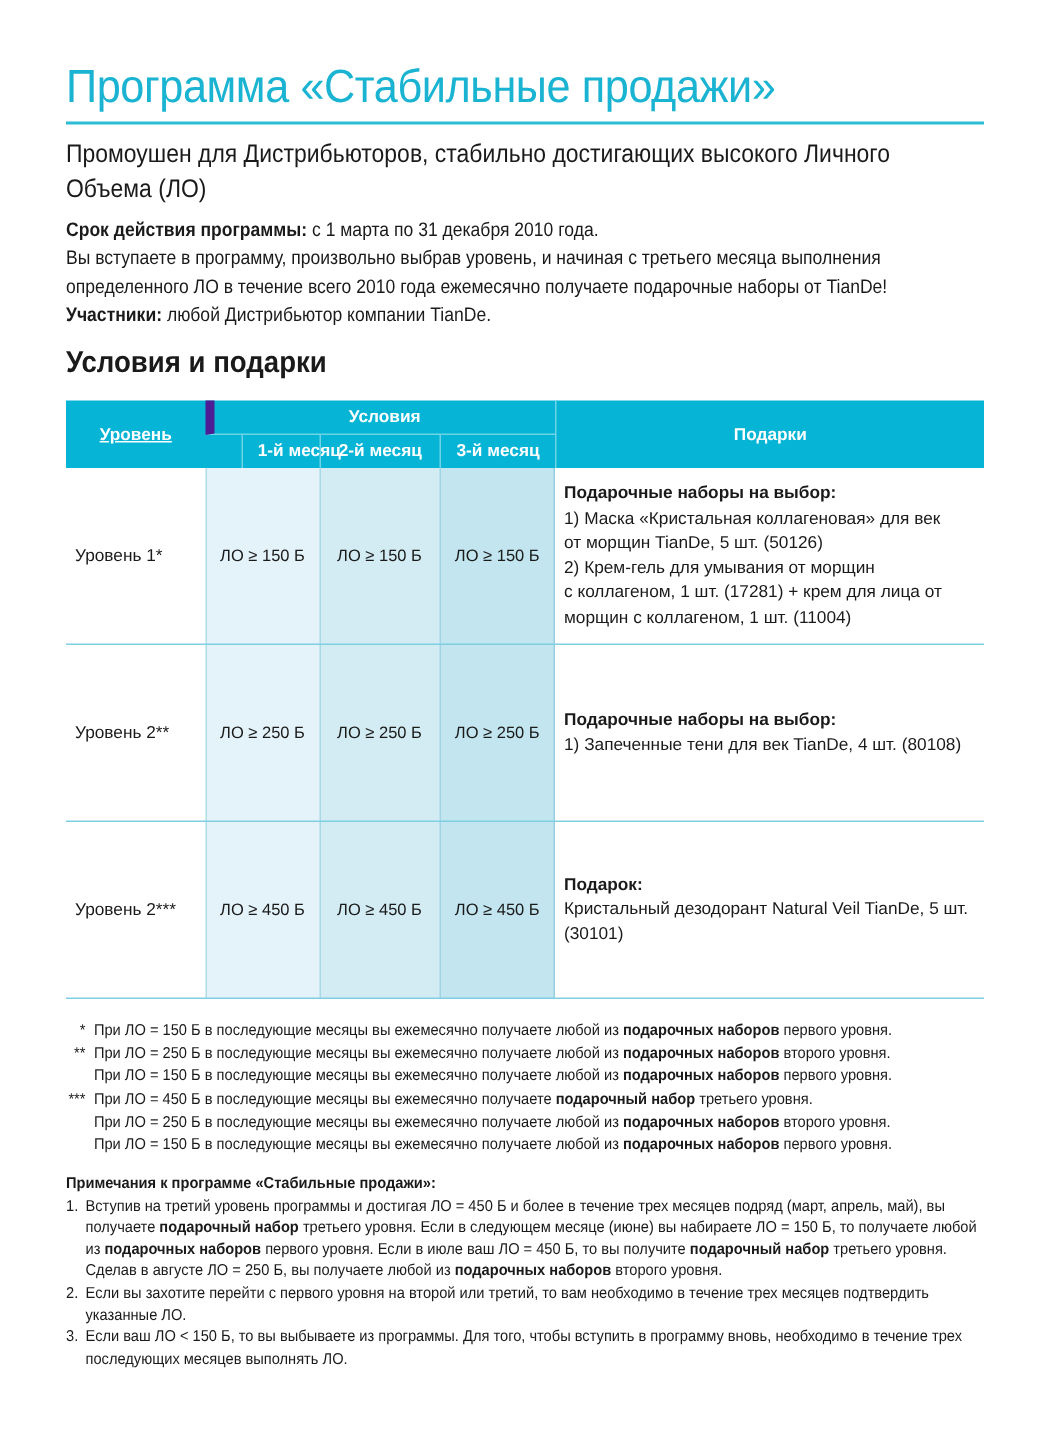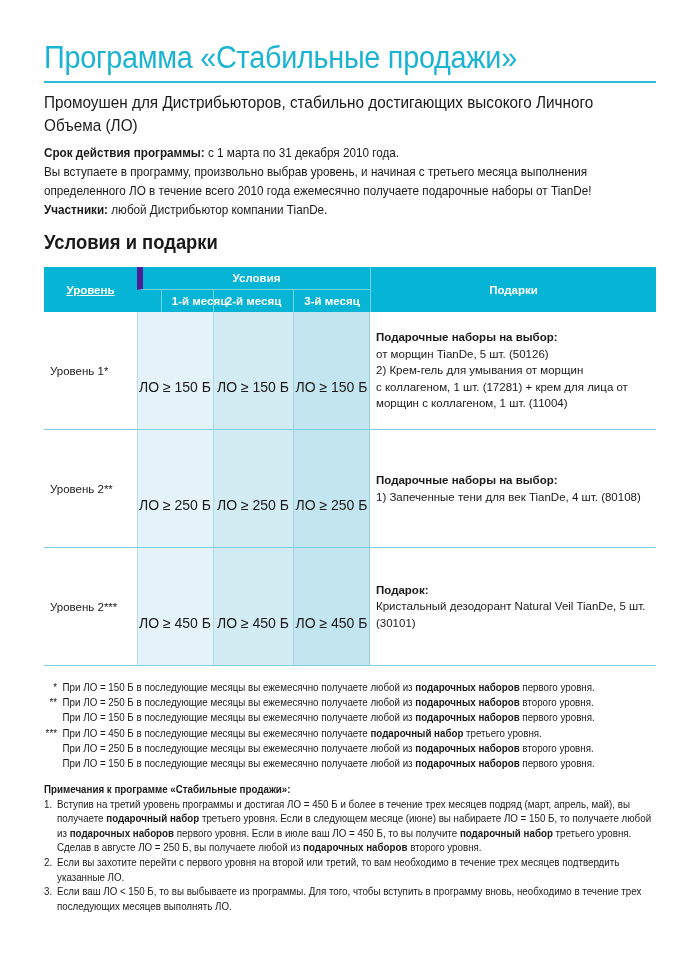--- a/index.html
+++ b/index.html
@@ -61,23 +61,23 @@
 
     .row {
       position: absolute; left: 0; width: 612px; height: 118px;
       border-bottom: 1.5px solid #7fcfe2;
     }
     .row .cell-level {
       position: absolute; left: 6px; top: 0; width: 87px; height: 100%;
       display: flex; align-items: center; font-size: 11.5px; color: #1a1a1a;
     }
     .row .cell-cond {
-      position: absolute; top: 16px; height: 100%;
+      position: absolute; top: 0; height: 100%;
       display: flex; align-items: center; justify-content: center;
-      font-size: 14px; color: #1a1a1a; white-space: nowrap;
+      font-size: 11px; color: #1a1a1a; white-space: nowrap;
     }
     .cc1 { left: 93px; width: 76px; }
     .cc2 { left: 169px; width: 80px; }
     .cc3 { left: 249px; width: 77px; }
     .row .cell-gifts {
       position: absolute; left: 332px; top: 0; width: 280px; height: 100%;
       display: flex; flex-direction: column; justify-content: center;
       font-size: 11.5px; line-height: 16.5px; color: #1a1a1a;
     }
     .cell-gifts .g-head { font-weight: bold; }
@@ -133,20 +133,21 @@
   <div class="col-bg col-m2"></div>
   <div class="col-bg col-m3"></div>
 
   <div class="row" style="top:45px;">
     <div class="cell-level">Уровень 1*</div>
     <div class="cell-cond cc1">ЛО ≥ 150 Б</div>
     <div class="cell-cond cc2">ЛО ≥ 150 Б</div>
     <div class="cell-cond cc3">ЛО ≥ 150 Б</div>
     <div class="cell-gifts">
       <div class="g-head">Подарочные наборы на выбор:</div>
+      <div>1) Маска «Кристальная коллагеновая» для век</div>
       <div>от морщин TianDe, 5 шт. (50126)</div>
       <div>2) Крем-гель для умывания от морщин</div>
       <div>с коллагеном, 1 шт. (17281) + крем для лица от</div>
       <div>морщин с коллагеном, 1 шт. (11004)</div>
     </div>
   </div>
 
   <div class="row" style="top:163px;">
     <div class="cell-level">Уровень 2**</div>
     <div class="cell-cond cc1">ЛО ≥ 250 Б</div>

